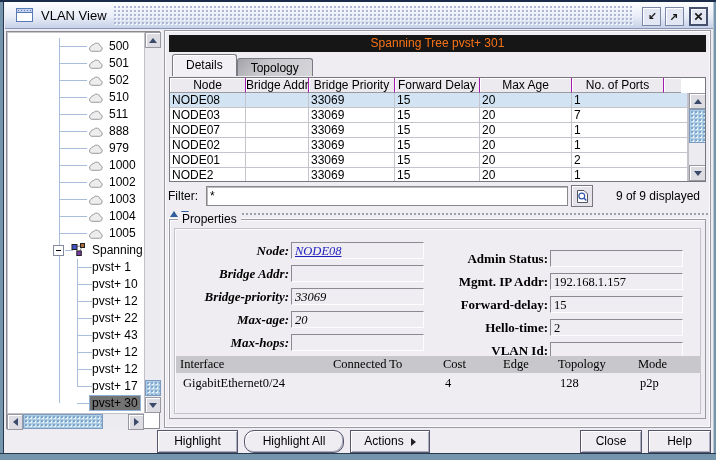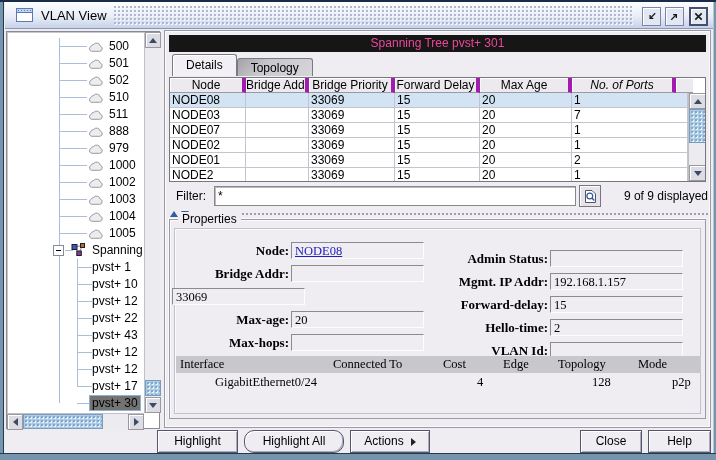--- a/index.html
+++ b/index.html
@@ -73,50 +73,50 @@
   .tree-vsb .b-down{left:0;top:365px;width:16px;height:16px;}
   .tree-vsb .sb-thumb{left:0;top:348px;width:16px;height:16px;}
   .tree-hsb{position:absolute;left:0;top:381px;width:137px;height:16px;background:#ECECF0;border-top:1px solid #C0C0C6;}
   .tree-hsb .b-left{left:0;top:0;width:16px;height:16px;}
   .tree-hsb .b-right{left:121px;top:0;width:16px;height:16px;}
   .tree-hsb .sb-thumb{left:16px;top:0;width:80px;height:15px;}
   
   .main-panel{position:absolute;left:164px;top:30px;width:547px;height:398px;background:#EFEDF2;
               border:1px solid #9A9AA2;box-shadow:inset 0 0 0 1px #FBFBFD;}
   .blackbar{position:absolute;left:4px;top:4px;width:537px;height:17px;background:#161616;
-            color:#ec4899;text-align:center;line-height:17px;font-size:12px;}
+            color:#f97316;text-align:center;line-height:17px;font-size:12px;}
   .tabs{position:absolute;left:5px;top:23px;height:22px;display:flex;align-items:flex-end;}
   .tab{position:relative;border:1px solid #7A7A84;border-bottom:none;border-radius:3px 3px 0 0;
        padding:0 13px;cursor:pointer;font-size:12px;color:#000;}
   .tab[data-selected="false"]{height:18px;line-height:18px;background:linear-gradient(135deg,#A2A2A8 0%,#C9C9CE 40%,#D6D6DA 100%);}
   .tab[data-selected="true"]{height:22px;line-height:21px;background:#F2F0F4;margin-left:2px;z-index:2;
        box-shadow:inset 1px 1px 0 #fff;}
   
   .tbl{position:absolute;left:4px;top:46px;width:537px;height:105px;background:#fff;
        border:1px solid #77777F;overflow:hidden;}
   .thead{position:absolute;left:0;top:0;width:535px;height:15px;display:flex;}
-  .hcell{height:15px;background:#ECEAEE;border-right:4px solid #a21caf;border-bottom:1px solid #9A9AA0;
+  .hcell{height:15px;background:#ECEAEE;border-right:1px solid #a21caf;border-bottom:1px solid #9A9AA0;
          box-shadow:inset 1px 1px 0 #fff;text-align:center;line-height:14px;overflow:hidden;
          white-space:nowrap;font-size:12px;flex:none;}
   .hcell:nth-child(1){width:76px;}.hcell:nth-child(2){width:63px;}.hcell:nth-child(3){width:86px;}
-  .hcell:nth-child(4){width:85px;}.hcell:nth-child(5){width:92px;}.hcell:nth-child(6){width:104px;font-style:italic;}
+  .hcell:nth-child(4){width:85px;}.hcell:nth-child(5){width:92px;}.hcell:nth-child(6){width:92px;}
   .hcell.hstub{width:17px;border-right:none;}
   .tbody{position:absolute;left:0;top:15px;width:518px;}
   .trow{display:flex;height:15px;background:#fff;cursor:default;}
   .trow[data-selected="true"]{background:#D2E4F4;}
   .tcell{flex:none;height:15px;border-right:1px solid #C4C4CC;border-bottom:1px solid #C4C4CC;
          padding:0 2px;line-height:14px;overflow:hidden;white-space:nowrap;font-size:12px;}
   .tcell:nth-child(1){width:76px;}.tcell:nth-child(2){width:63px;}.tcell:nth-child(3){width:86px;}
   .tcell:nth-child(4){width:85px;}.tcell:nth-child(5){width:92px;}.tcell:nth-child(6){width:116px;}
   .tbl-vsb{position:absolute;left:518px;top:15px;width:17px;height:88px;background:#ECECF0;border-left:1px solid #C0C0C6;}
   .tbl-vsb .b-up{left:0;top:0;width:17px;height:16px;}
   .tbl-vsb .b-down{left:0;top:72px;width:17px;height:16px;}
   .tbl-vsb .sb-thumb{left:0;top:16px;width:17px;height:34px;}
   
-  .filter-bar{position:absolute;left:8px;top:154px;width:537px;height:24px;}
+  .filter-bar{position:absolute;left:0;top:154px;width:537px;height:24px;}
   .filter-label{position:absolute;left:3px;top:4px;}
   .filter-input{position:absolute;left:41px;top:1px;width:362px;height:20px;border:1px solid #888;
                 box-shadow:inset 1px 1px 0 #BBB;background:#fff;font:12px "Liberation Sans",sans-serif;padding:0 3px;}
   .filter-btn{position:absolute;left:406px;top:0;width:22px;height:22px;background:#E6E4EA;
               border:1px solid #77777F;box-shadow:inset 1px 1px 0 #fff;cursor:pointer;
               display:flex;align-items:center;justify-content:center;}
   .filter-status{position:absolute;right:2px;top:4px;}
   
   .divider{position:absolute;left:2px;top:179px;width:541px;height:8px;}
   .divider .dots{position:absolute;left:24px;top:3px;right:0;border-top:2px dotted #9AA0AC;}
@@ -124,42 +124,42 @@
           border-right:4px solid transparent;border-bottom:6px solid #2F5E9E;cursor:pointer;}
   .div-down{position:absolute;left:14px;top:1px;width:0;height:0;border-left:4px solid transparent;
           border-right:4px solid transparent;border-top:6px solid #2F5E9E;cursor:pointer;}
   
   .props{position:absolute;left:4px;top:188px;width:537px;height:200px;
          border:1px solid #9A9AA2;box-shadow:inset 1px 1px 0 #FBFBFD, -1px -1px 0 #FBFBFD;}
   .props-title{position:absolute;left:8px;top:-8px;background:#EFEDF2;padding:0 4px;font-size:12px;}
   .props-inner{position:absolute;left:4px;top:8px;width:527px;height:186px;border:1px solid #C2C2CA;
                box-shadow:inset 1px 1px 0 #FBFBFD;}
   .prop-col{position:absolute;top:22px;width:256px;}
-  .prop-col.left{left:2px;}
+  .prop-col.left{left:2px;font-style:italic;}
   .prop-col.right{left:258px;margin-top:8px;}
   .prop-row{display:flex;align-items:center;height:17px;margin-bottom:6px;}
   .plabel{width:119px;text-align:right;font-family:"Liberation Serif",serif;font-weight:bold;
           font-size:13px;padding-right:2px;white-space:nowrap;}
   .prop-col.right .plabel{width:122px;}
   .pbox{width:133px;height:17px;border:1px solid;border-color:#8A8A92 #FDFDFE #FDFDFE #8A8A92;
         background:#EFEDF2;padding:1px 3px;overflow:hidden;}
   .pval{font-family:"Liberation Serif",serif;font-size:12.5px;white-space:nowrap;}
   .prop-row[data-link="true"] .pval{color:#2020BE;text-decoration:underline;cursor:pointer;}
   
   .iftbl-head{position:absolute;left:6px;top:136px;width:525px;height:17px;background:#C8C8CC;display:flex;
               font-family:"Liberation Serif",serif;font-size:12.5px;align-items:center;}
   .if-col{flex:none;padding-left:2px;overflow:hidden;white-space:nowrap;}
   .if-col:nth-child(1){width:155px;padding-left:4px;}
   .if-col:nth-child(2){width:110px;}
   .if-col:nth-child(3){width:60px;}
   .if-col:nth-child(4){width:55px;}
   .if-col:nth-child(5){width:80px;}
   .if-col:nth-child(6){width:60px;}
   .iftbl-body{position:absolute;left:6px;top:155px;width:525px;font-family:"Liberation Serif",serif;font-size:12.5px;}
-  .if-row{display:flex;height:16px;align-items:flex-start;margin-left:32px;}
+  .if-row{display:flex;height:16px;align-items:center;}
   .if-row .if-col{padding-left:7px;}
   .if-row .if-col:nth-child(1){width:152px;}
   
   .btn{position:absolute;top:430px;height:23px;background:#EFEDF2;border:1px solid #55556E;
        box-shadow:inset 1px 1px 0 #fff, inset -1px -1px 0 #ABABBE;font:12px "Liberation Sans",sans-serif;
        color:#000;text-align:center;line-height:21px;cursor:pointer;padding:0;}
   .btn.highlight{left:157px;width:81px;}
   .btn.highlight-all{left:244px;width:100px;border-radius:10px;}
   .btn.actions{left:350px;width:80px;}
   .btn.close{left:580px;width:62px;}
@@ -529,20 +529,21 @@
 
       <div class="prop-row" data-link="true">
           <span class="plabel">Node:</span>
           <span class="pbox"><span class="pval">NODE08</span></span>
         </div>
           <div class="prop-row" data-link="false">
           <span class="plabel">Bridge Addr:</span>
           <span class="pbox"><span class="pval"></span></span>
         </div>
           <div class="prop-row" data-link="false">
+          <span class="plabel">Bridge-priority:</span>
           <span class="pbox"><span class="pval">33069</span></span>
         </div>
           <div class="prop-row" data-link="false">
           <span class="plabel">Max-age:</span>
           <span class="pbox"><span class="pval">20</span></span>
         </div>
           <div class="prop-row" data-link="false">
           <span class="plabel">Max-hops:</span>
           <span class="pbox"><span class="pval"></span></span>
         </div>

